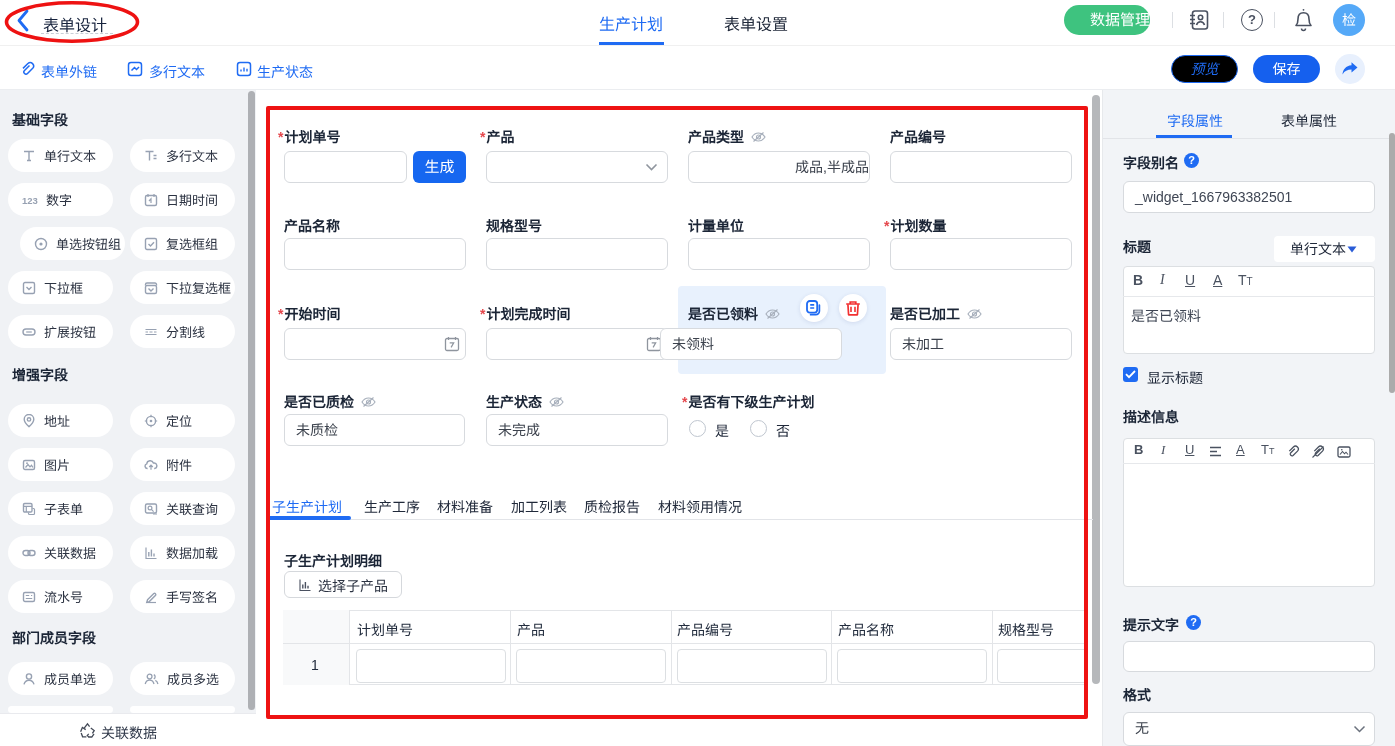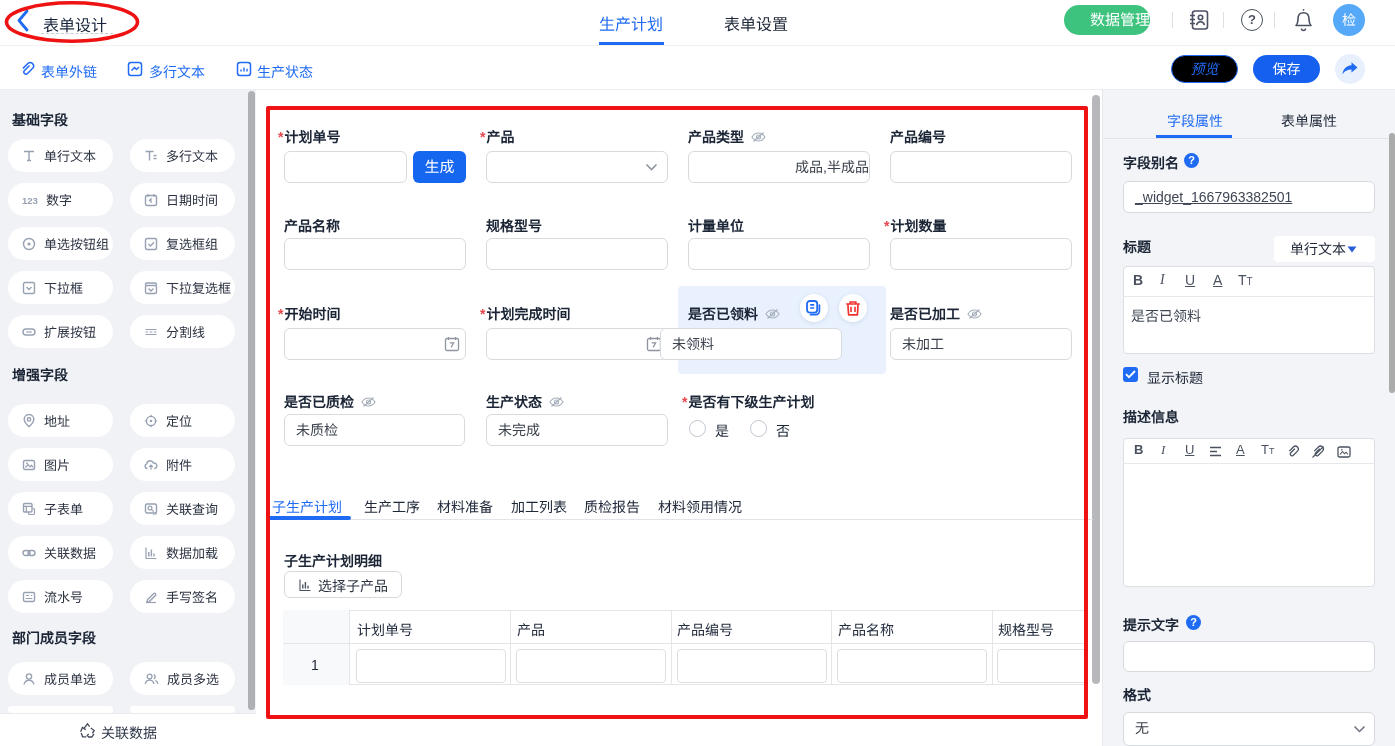--- a/index.html
+++ b/index.html
@@ -85,21 +85,21 @@
 <div class="pill" style="left:130px;top:139px;"><svg width="14" height="14" viewBox="0 0 14 14" fill="none" stroke="#97a1b2" stroke-width="1.4">
       <path d="M1.5 2.5h8M5.5 2.5v9M9.5 6.5h3M9.5 9.5h3"></path>
     </svg>多行文本</div>
 <div class="pill" style="left:8px;top:183px;"><svg width="16" height="14" viewBox="0 0 16 14">
       <text x="0" y="11" font-size="9.5" font-weight="700" fill="#97a1b2" font-family="Liberation Sans,sans-serif">123</text>
     </svg>数字</div>
 <div class="pill" style="left:130px;top:183px;"><svg width="14" height="14" viewBox="0 0 14 14" fill="none" stroke="#97a1b2" stroke-width="1.4">
       <rect x="1.5" y="2.5" width="11" height="10" rx="1.5"></rect>
       <path d="M4 1v3M10 1v3M5 8l2-2.2V10" stroke-width="1.2"></path>
     </svg>日期时间</div>
-<div class="pill" style="left:8px;top:227px;"><svg width="14" height="14" viewBox="0 0 14 14" fill="none" stroke="#97a1b2" stroke-width="1.4">
+<div class="pill" style="left:20px;top:227px;"><svg width="14" height="14" viewBox="0 0 14 14" fill="none" stroke="#97a1b2" stroke-width="1.4">
       <circle cx="7" cy="7" r="5.5"></circle>
       <circle cx="7" cy="7" r="1.6" fill="#97a1b2" stroke="none"></circle>
     </svg>单选按钮组</div>
 <div class="pill" style="left:130px;top:227px;"><svg width="14" height="14" viewBox="0 0 14 14" fill="none" stroke="#97a1b2" stroke-width="1.4">
       <rect x="1.5" y="1.5" width="11" height="11" rx="1.5"></rect>
       <path d="M4.5 7l2 2 3.5-3.8"></path>
     </svg>复选框组</div>
 <div class="pill" style="left:8px;top:271px;"><svg width="14" height="14" viewBox="0 0 14 14" fill="none" stroke="#97a1b2" stroke-width="1.4">
       <rect x="1.5" y="1.5" width="11" height="11" rx="1.5"></rect>
       <path d="M4.5 6l2.5 2.5L9.5 6"></path>
@@ -313,21 +313,21 @@
 
 <div class="abs" style="left:1102px;top:90px;width:293px;height:656px;background:#f2f4f7;border-left:1px solid #e7e9ec;"></div>
 <div class="abs" style="left:1167px;top:110px;font-size:14px;color:#1f6bf3;">字段属性</div>
 <div class="abs" style="left:1281px;top:110px;font-size:14px;color:#20293a;">表单属性</div>
 <div class="abs" style="left:1156px;top:135px;width:76px;height:3px;background:#1f6bf3;"></div>
 <div class="abs" style="left:1103px;top:138px;width:292px;height:1px;background:#e2e4e8;"></div>
 <div class="abs" style="left:1389px;top:133px;width:6px;height:260px;background:#ababab;border-radius:3px;"></div>
 
 <div class="ptitle" style="left:1123px;top:152px;">字段别名</div>
 <div class="abs" style="left:1184px;top:153px;width:15px;height:15px;background:#1f6bf3;border-radius:50%;color:#fff;font-size:11px;font-weight:700;text-align:center;line-height:15px;">?</div>
-<div class="inp" style="left:1123px;top:181px;width:252px;height:32px;color:#3f4654;text-decoration:underline;">_widget_1667963382501</div>
+<div class="inp" style="left:1123px;top:181px;width:252px;height:32px;color:#3f4654;">_widget_1667963382501</div>
 
 <div class="ptitle" style="left:1123px;top:236px;">标题</div>
 <div class="abs" style="left:1274px;top:236px;width:101px;height:26px;background:#fff;border-radius:4px;font-size:14px;color:#20293a;line-height:26px;padding-left:16px;">单行文本</div>
 <svg class="abs" style="left:1347px;top:246px;" width="10" height="7" viewBox="0 0 10 7">
     <path d="M0.5 0.5l4.5 6 4.5-6Z" fill="#2a5cd7"></path>
   </svg>
 
 <div class="abs" style="left:1123px;top:266px;width:252px;height:88px;background:#fff;border:1px solid #dcdfe2;border-radius:4px;"></div>
 <div class="abs" style="left:1123px;top:266px;width:252px;height:31px;border-bottom:1px solid #e6e8eb;"></div>
 <div class="abs" style="left:1133px;top:272px;font-size:14px;font-weight:700;color:#4a5260;">B</div>

